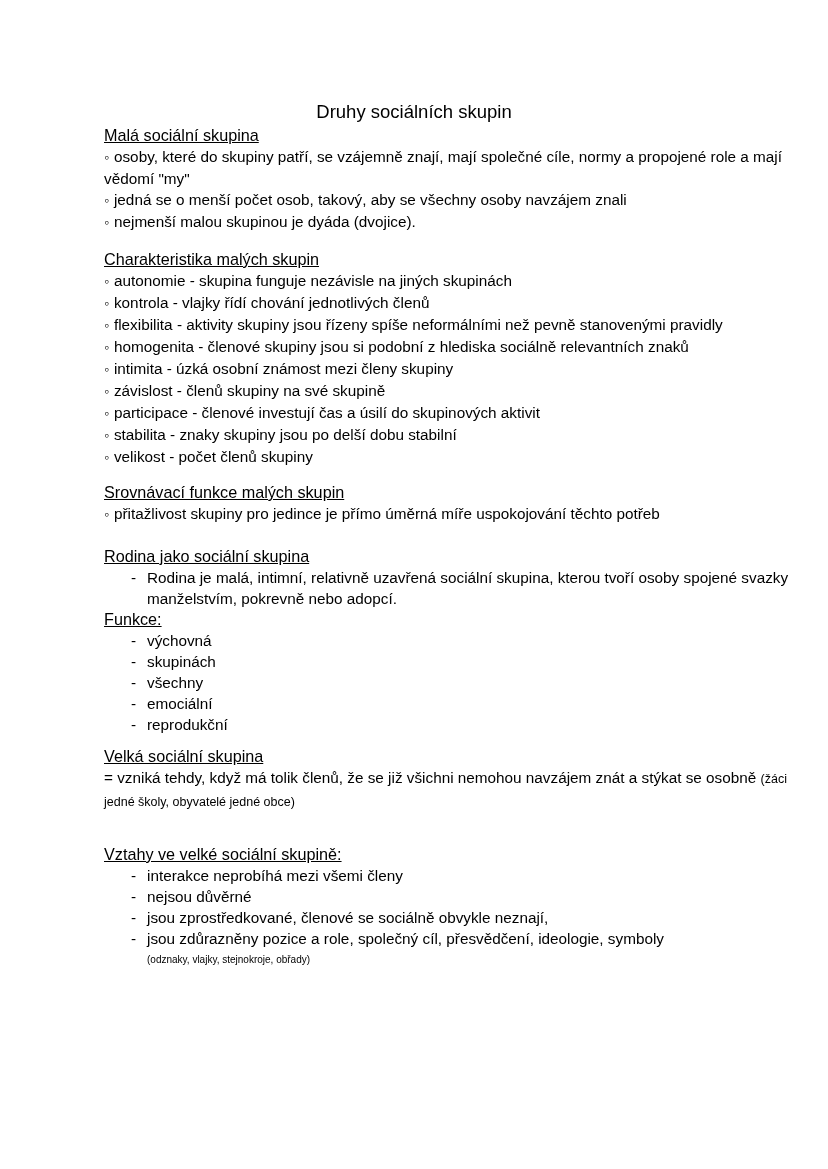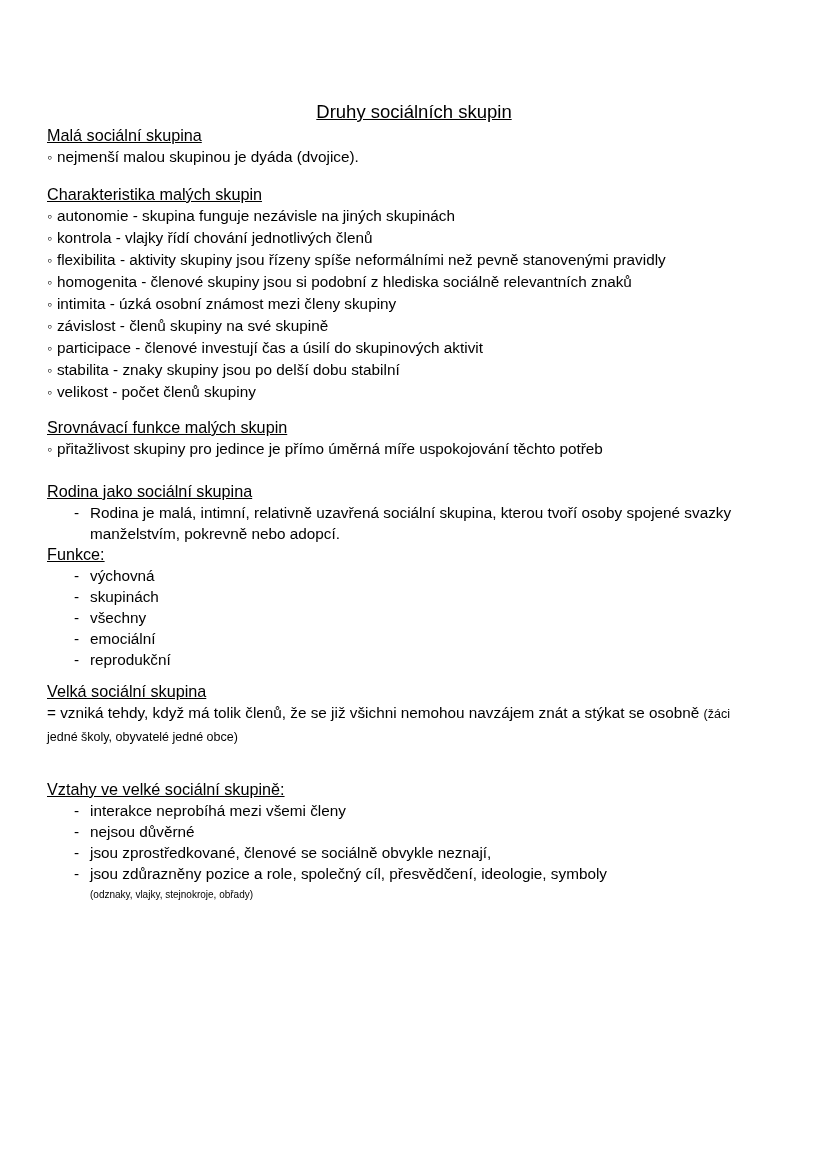--- a/index.html
+++ b/index.html
@@ -8,24 +8,24 @@
     background:#ffffff; color:#000000;
     font-family:"Liberation Sans","DejaVu Sans",sans-serif;
     overflow:hidden;
   }
   .title-row {
     padding-top:99px;
     text-align:center;
     font-size:18.5px;
     line-height:26px;
   }
-  .u { text-decoration:underline; }
+  .u { }
   .content {
     width:690px;
-    margin-left:47px;
+    margin-left:104px;
     font-size:15.3px;
     line-height:21px;
   }
   p { margin:0; }
   .h {
     font-size:16.2px;
     line-height:21px;
     text-decoration:underline;
   }
   .ci .mk { margin-right:5px; font-size:14px; }
@@ -39,20 +39,22 @@
 </head>
 <body>
 
 <div class="title-row">
   <span class="u">Druhy sociálních skupin</span>
 </div>
 
 <div class="content">
 
   <p class="h">Malá sociální skupina</p>
+  <p class="ci"><span class="mk">◦</span><span>osoby, které do skupiny patří, se vzájemně znají, mají společné cíle, normy a propojené role a mají vědomí "my"</span></p>
+  <p class="ci"><span class="mk">◦</span><span>jedná se o menší počet osob, takový, aby se všechny osoby navzájem znali</span></p>
   <p class="ci"><span class="mk">◦</span><span>nejmenší malou skupinou je dyáda (dvojice).</span></p>
 
   <div class="sp-16"></div>
 
   <p class="h">Charakteristika malých skupin</p>
   <p class="ci"><span class="mk">◦</span><span>autonomie - skupina funguje nezávisle na jiných skupinách</span></p>
   <p class="ci"><span class="mk">◦</span><span>kontrola - vlajky řídí chování jednotlivých členů</span></p>
   <p class="ci"><span class="mk">◦</span><span>flexibilita - aktivity skupiny jsou řízeny spíše neformálními než pevně stanovenými pravidly</span></p>
   <p class="ci"><span class="mk">◦</span><span>homogenita - členové skupiny jsou si podobní z hlediska sociálně relevantních znaků</span></p>
   <p class="ci"><span class="mk">◦</span><span>intimita - úzká osobní známost mezi členy skupiny</span></p>

